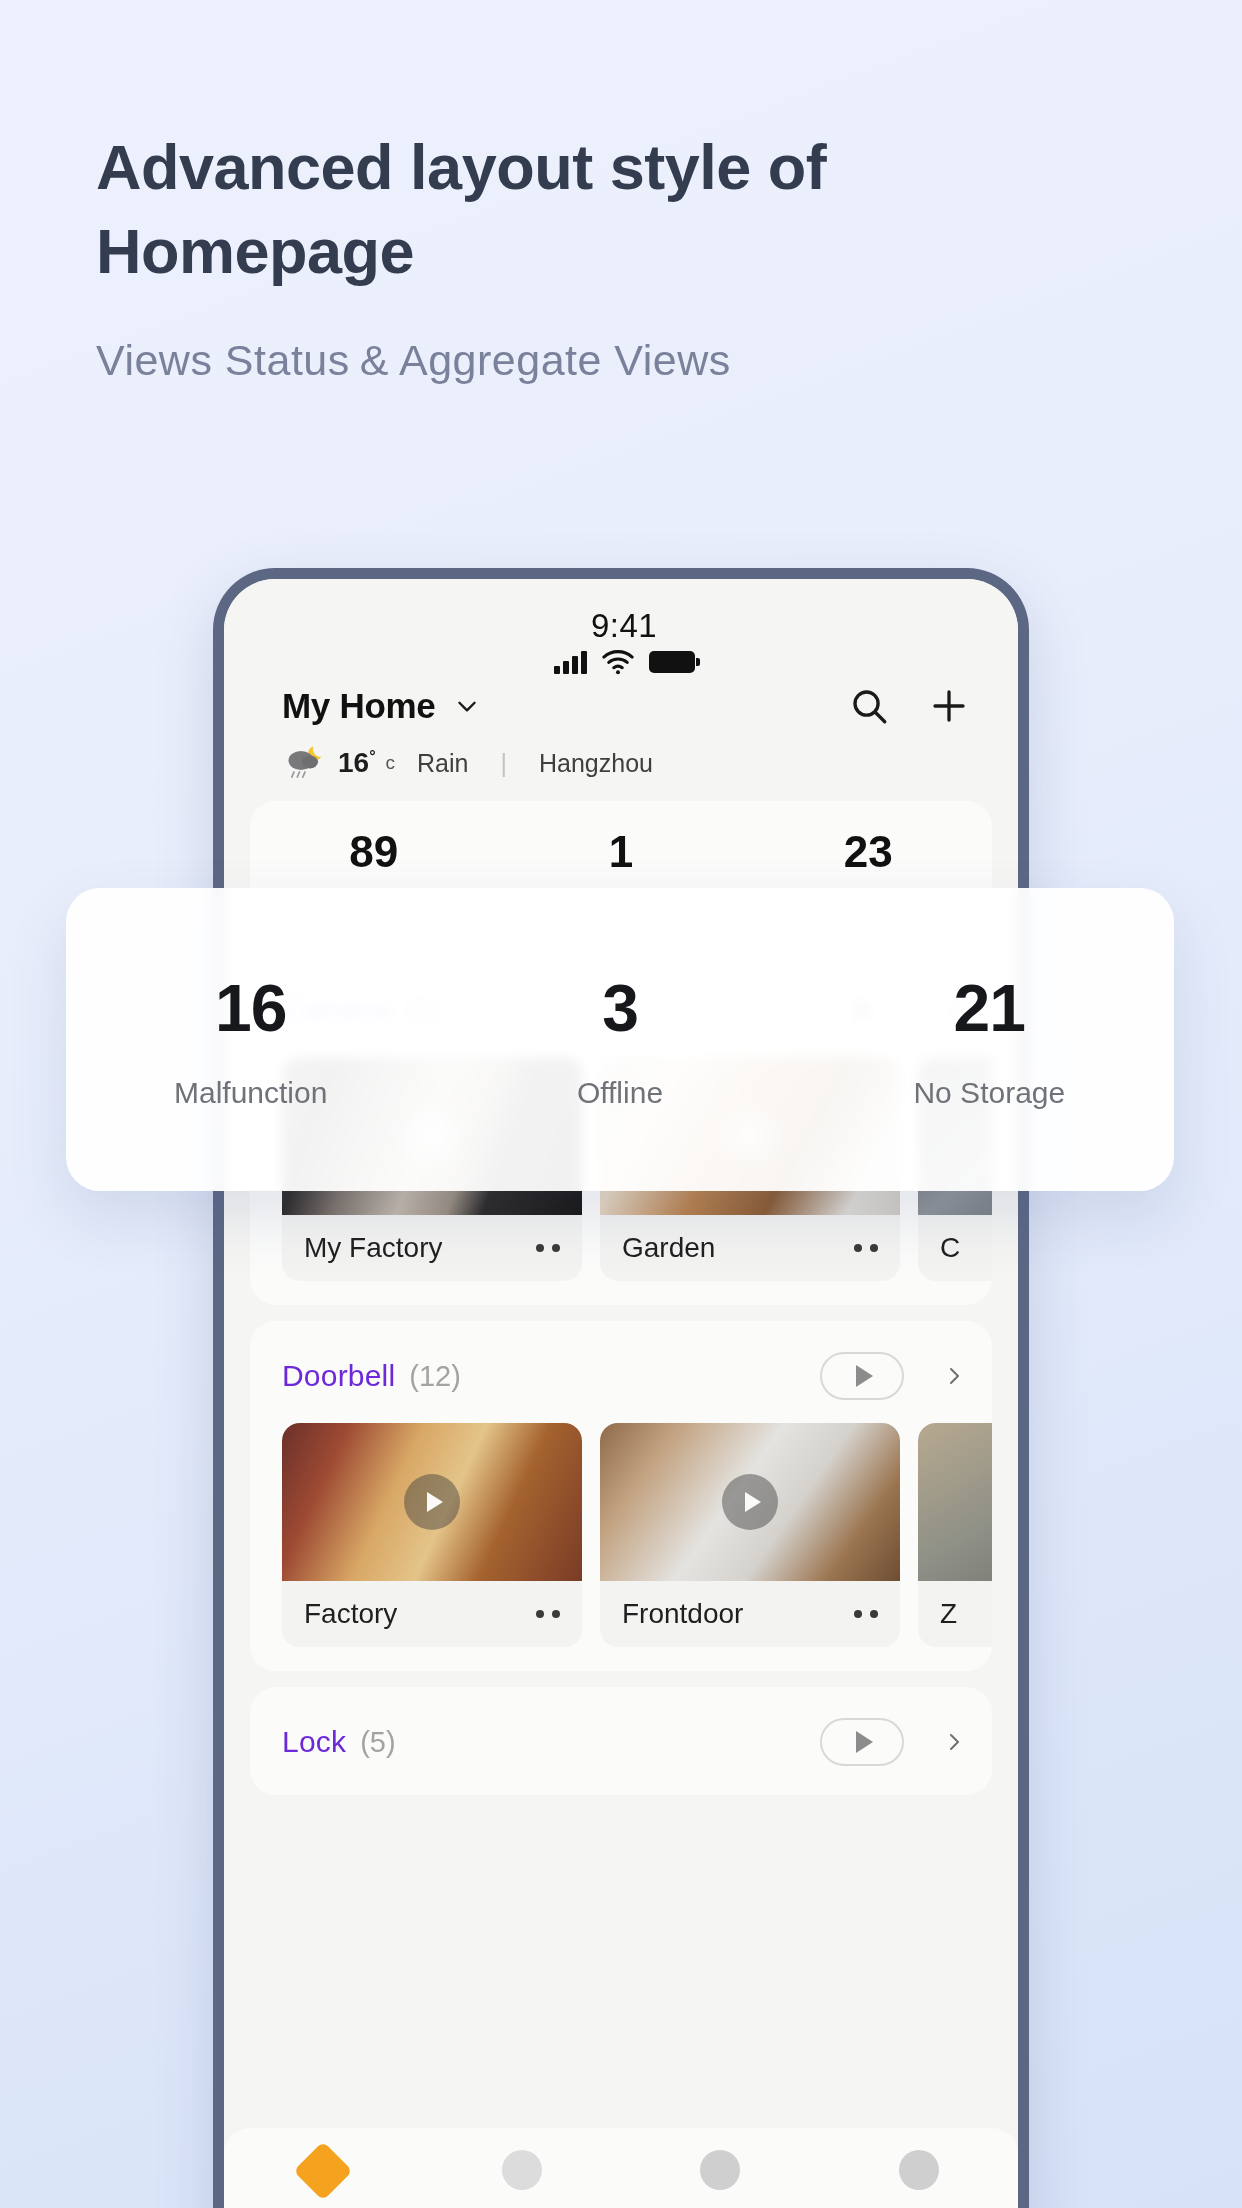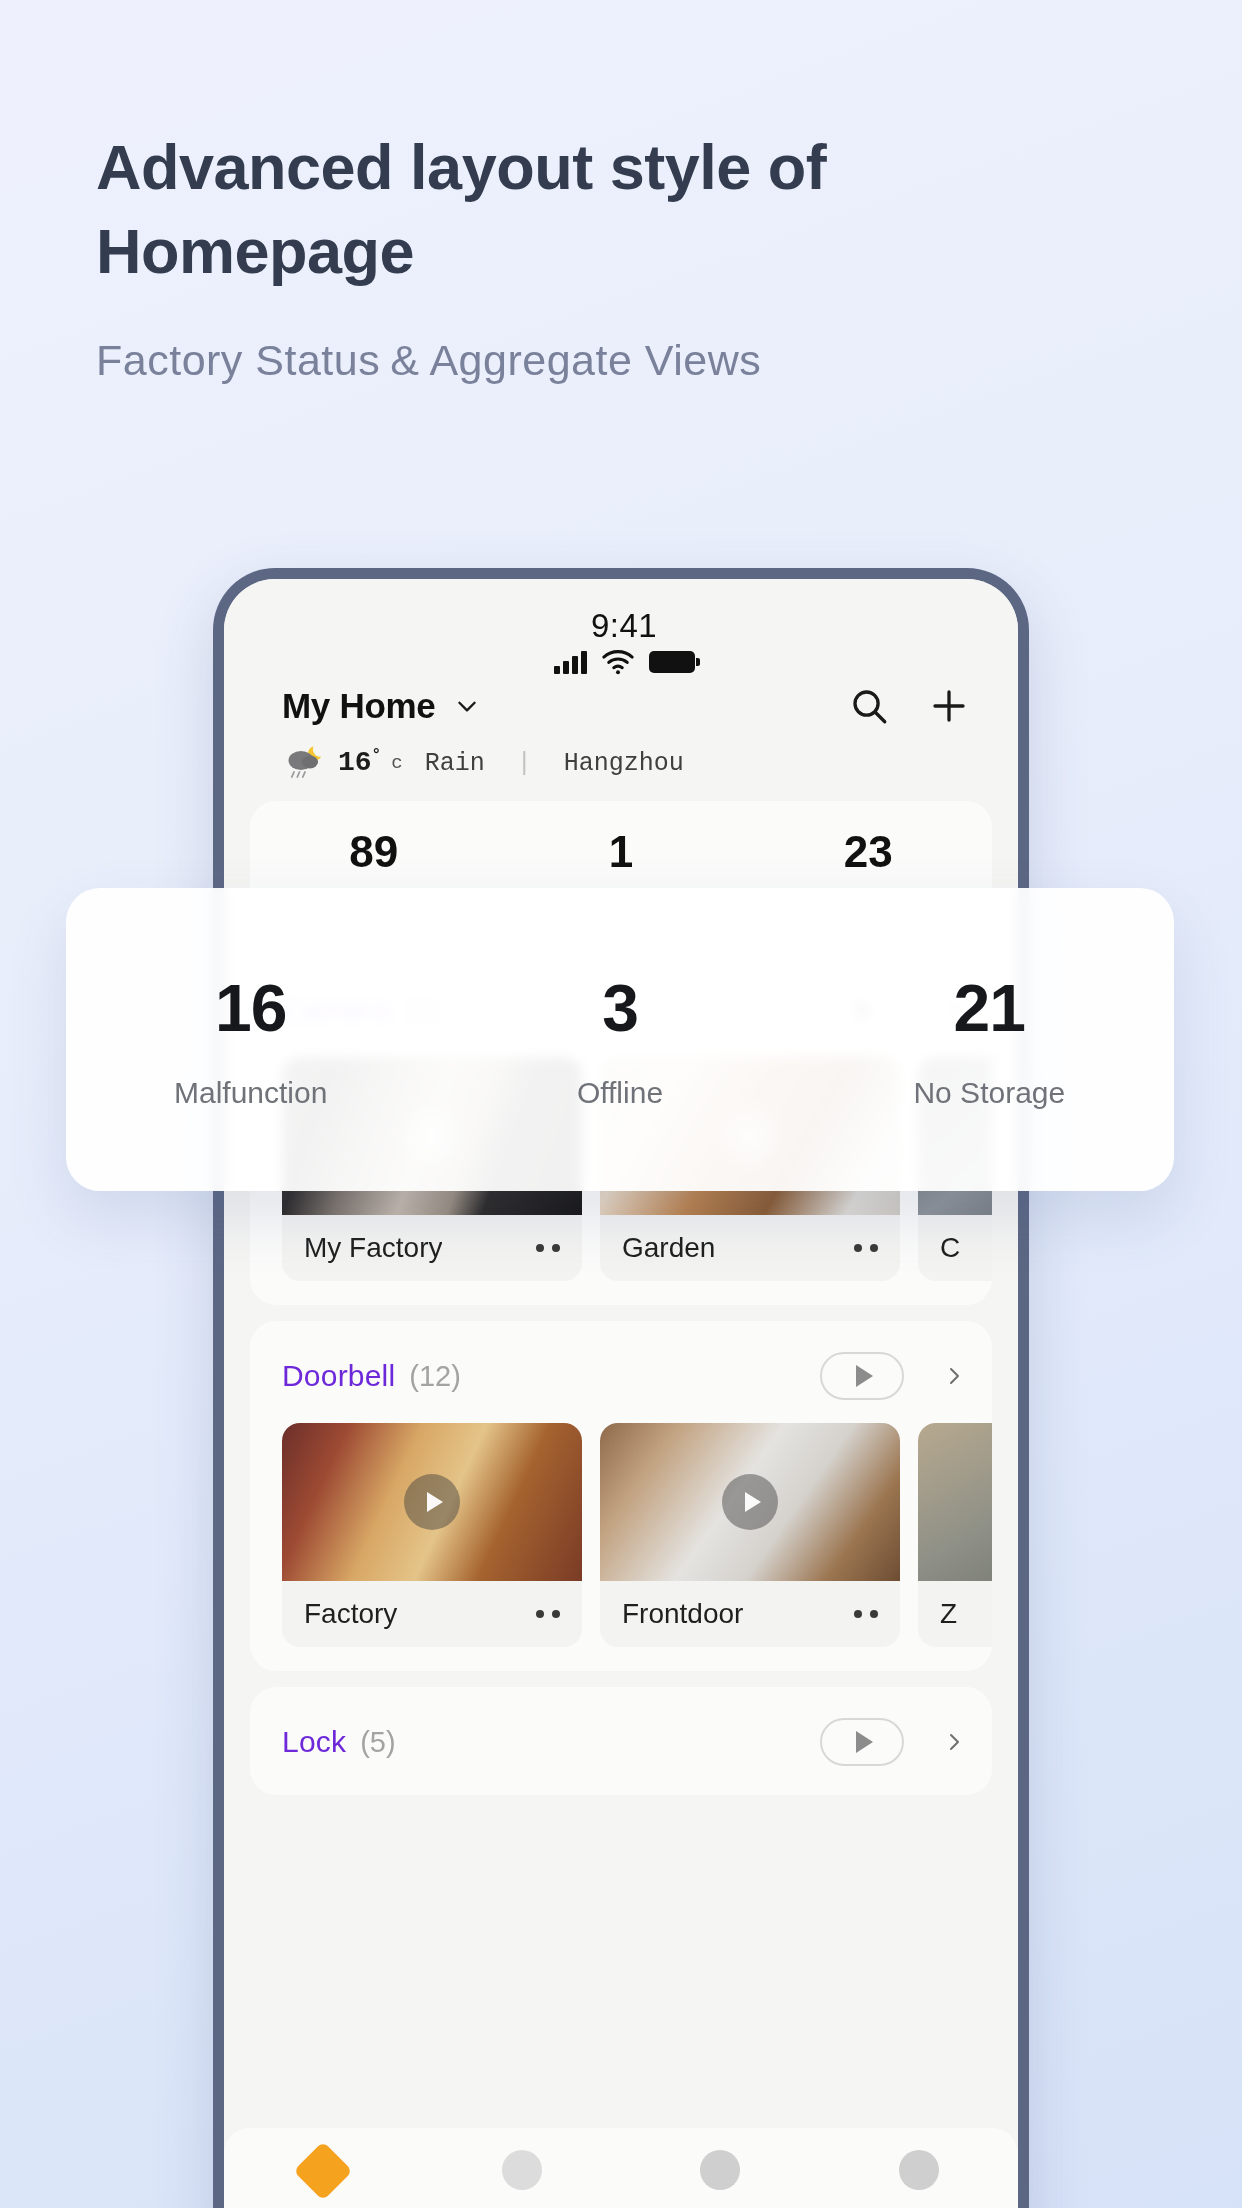--- a/index.html
+++ b/index.html
@@ -91,21 +91,21 @@
   .home-title-wrap { display: flex; align-items: center; gap: 18px; }
   .home-title { font-size: 35px; font-weight: 700; color: #111; letter-spacing: -0.3px; }
   .chev-dn { width: 26px; height: 26px; color: #222; }
   .head-actions { display: flex; align-items: center; gap: 38px; }
   .ic { width: 42px; height: 42px; color: #1a1a1a; display:block; }
 
   
   .weather {
     padding: 16px 58px 0 58px;
     display: flex; align-items: center; gap: 12px;
-    font-size: 25px; color: #4a4a4a; font-family: Liberation Mono, monospace;
+    font-size: 25px; color: #4a4a4a;
   }
   .wx-icon { width: 44px; height: 40px; position: relative; flex: none; }
   .wx-temp { font-weight: 600; color: #1d1d1d; font-size: 28px; }
   .wx-temp sup { font-size: 16px; }
   .wx-unit { font-size: 19px; color: #555; margin-left:-2px;}
   .wx-cond { margin-left: 10px; color: #3f3f3f; }
   .wx-div { color: #c2c2c2; margin: 0 20px; }
   .wx-city { color: #3f3f3f; }
 
   
@@ -233,21 +233,21 @@
   .ov-col { flex: 1; text-align: center; }
   .ov-num { font-size: 66px; font-weight: 700; color: #16181c; letter-spacing: -1px; }
   .ov-lab { margin-top: 30px; font-size: 30px; color: #6f7278; text-align: center; }
 </style>
 </head>
 <body>
 
 <div class="promo">
   <div class="promo-title">Advanced layout style of Homepage</div>
   <div class="promo-sub">
-    <span>Factory Status</span><span class="amp">&amp;</span><span>Aggregate Views</span>
+    <span>Views Status</span><span class="amp">&amp;</span><span>Aggregate Views</span>
   </div>
 </div>
 
 <div class="phone">
   <div class="screen">
 
     <div class="statusbar">
       <div class="sb-time">9:41</div>
       <div class="sb-right">
         <span class="sig">

